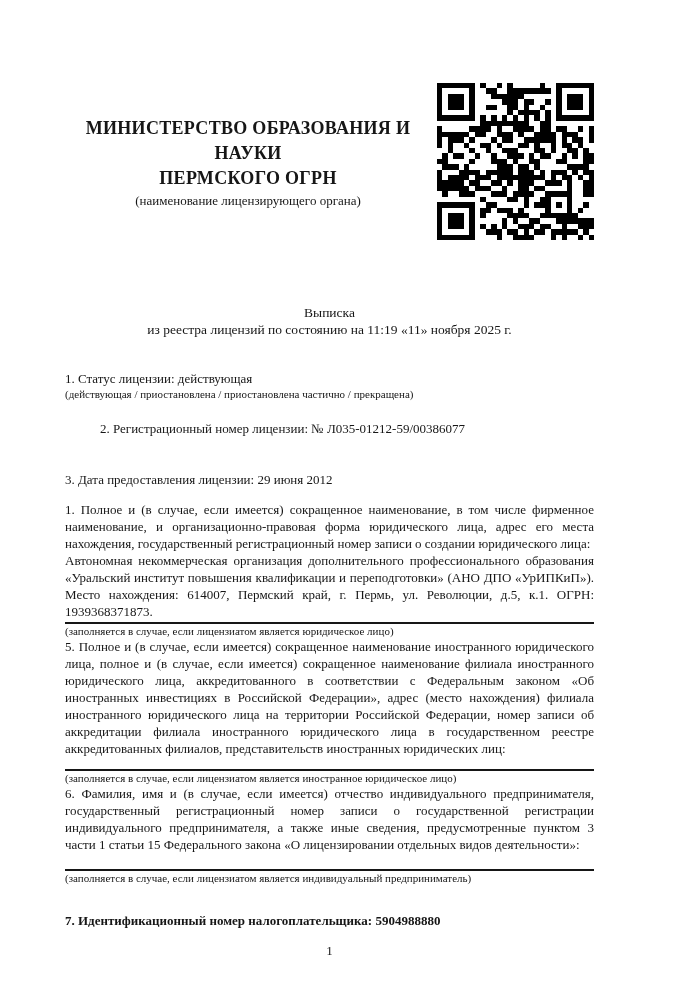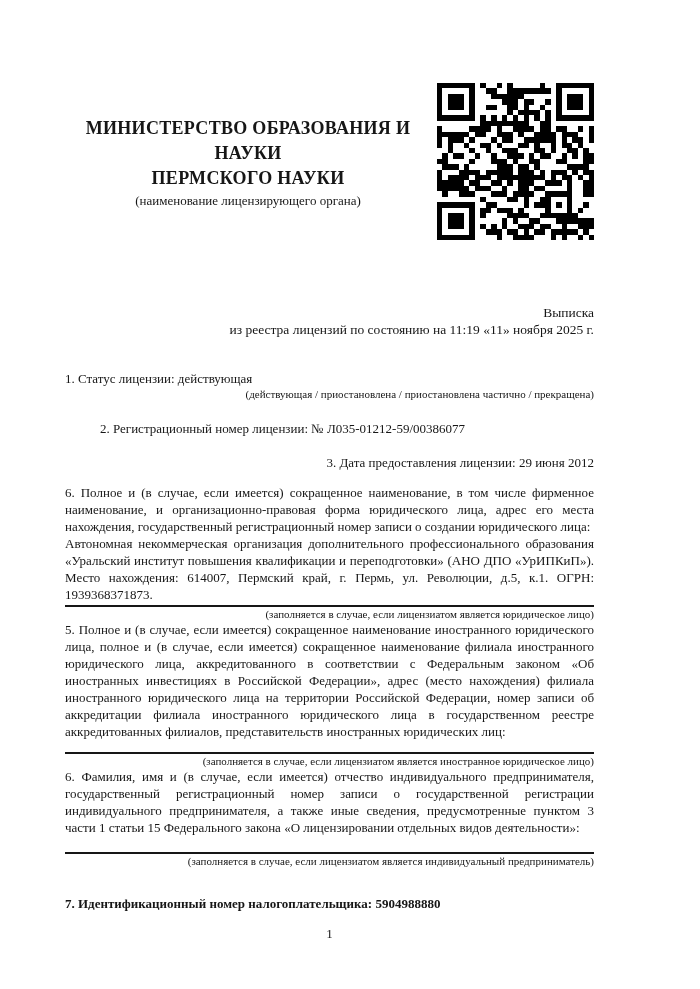--- a/index.html
+++ b/index.html
@@ -26,56 +26,56 @@
   .ministry-name {
     font-weight: bold;
     font-size: 18px;
     line-height: 25px;
     letter-spacing: 0.3px;
   }
   .header-caption { font-size: 13px; line-height: 13px; margin-top: 3px; }
   .qr { width: 157px; height: 157px; flex: 0 0 auto; display: block; }
 
   
-  .doc-title { margin-top: 64px; text-align: right; font-size: 13.5px; line-height: 17px; }
+  .doc-title { margin-top: 64px; text-align: center; font-size: 13.5px; line-height: 17px; }
 
   
   .item { font-size: 13px; line-height: 17px; }
   .just { text-align: justify; }
   .item-caption {
     font-size: 11px; line-height: 13px;
-    text-align: right;
+    text-align: left;
     margin-top: 1px;
   }
   .rule { border-top: 2px solid #161616; height: 0; }
 
   .item-status   { margin-top: 32px; }
   .item-regnum   { margin-top: 19px; margin-left: 35px; }
-  .item-date     { margin-top: 17px; text-align: right; }
+  .item-date     { margin-top: 34px; }
   .item-legal    { margin-top: 13px; }
   .item-legal .rule { margin-top: 2px; }
   .item-foreign  { }
   .item-foreign .rule { margin-top: 12px; }
   .item-individual { }
   .item-individual .rule { margin-top: 16px; }
   .item-inn      { margin-top: 27px; font-weight: bold; }
 
   .page-number { margin-top: 13px; text-align: center; font-size: 13px; line-height: 17px; }
 </style>
 </head>
 <body>
 
 <div class="page">
   <div class="content">
 
     <div class="header-row">
       <div class="header-left">
         <div class="ministry-name">
           <div>МИНИСТЕРСТВО ОБРАЗОВАНИЯ И НАУКИ</div>
-          <div>ПЕРМСКОГО НАУКИ</div>
+          <div>ПЕРМСКОГО ОГРН</div>
         </div>
         <div class="header-caption">(наименование лицензирующего органа)</div>
       </div>
       <svg class="qr" xmlns="http://www.w3.org/2000/svg" viewBox="0 0 29 29">
           <rect width="29" height="29" fill="#fff"></rect>
           <g fill="#000" shape-rendering="crispEdges">
             <rect x="0" y="0" width="1" height="1"></rect>
             <rect x="1" y="0" width="1" height="1"></rect>
             <rect x="2" y="0" width="1" height="1"></rect>
             <rect x="3" y="0" width="1" height="1"></rect>
@@ -542,21 +542,21 @@
     <div class="item item-status">
       <p>1. Статус лицензии: действующая</p>
       <p class="item-caption">(действующая / приостановлена / приостановлена частично / прекращена)</p>
     </div>
 
     <p class="item item-regnum">2. Регистрационный номер лицензии: № Л035-01212-59/00386077</p>
 
     <p class="item item-date">3. Дата предоставления лицензии: 29 июня 2012</p>
 
     <div class="item item-legal">
-      <p class="just">6. Полное и (в случае, если имеется) сокращенное наименование, в том числе фирменное наименование, и организационно-правовая форма юридического лица, адрес его места нахождения, государственный регистрационный номер записи о создании юридического лица:</p>
+      <p class="just">1. Полное и (в случае, если имеется) сокращенное наименование, в том числе фирменное наименование, и организационно-правовая форма юридического лица, адрес его места нахождения, государственный регистрационный номер записи о создании юридического лица:</p>
       <p class="just">Автономная некоммерческая организация дополнительного профессионального образования «Уральский институт повышения квалификации и переподготовки» (АНО ДПО «УрИПКиП»). Место нахождения: 614007, Пермский край, г. Пермь, ул. Революции, д.5, к.1. ОГРН: 1939368371873.</p>
       <div class="rule"></div>
       <p class="item-caption">(заполняется в случае, если лицензиатом является юридическое лицо)</p>
     </div>
 
     <div class="item item-foreign">
       <p class="just">5. Полное и (в случае, если имеется) сокращенное наименование иностранного юридического лица, полное и (в случае, если имеется) сокращенное наименование филиала иностранного юридического лица, аккредитованного в соответствии с Федеральным законом «Об иностранных инвестициях в Российской Федерации», адрес (место нахождения) филиала иностранного юридического лица на территории Российской Федерации, номер записи об аккредитации филиала иностранного юридического лица в государственном реестре аккредитованных филиалов, представительств иностранных юридических лиц:</p>
       <div class="rule"></div>
       <p class="item-caption">(заполняется в случае, если лицензиатом является иностранное юридическое лицо)</p>
     </div>

